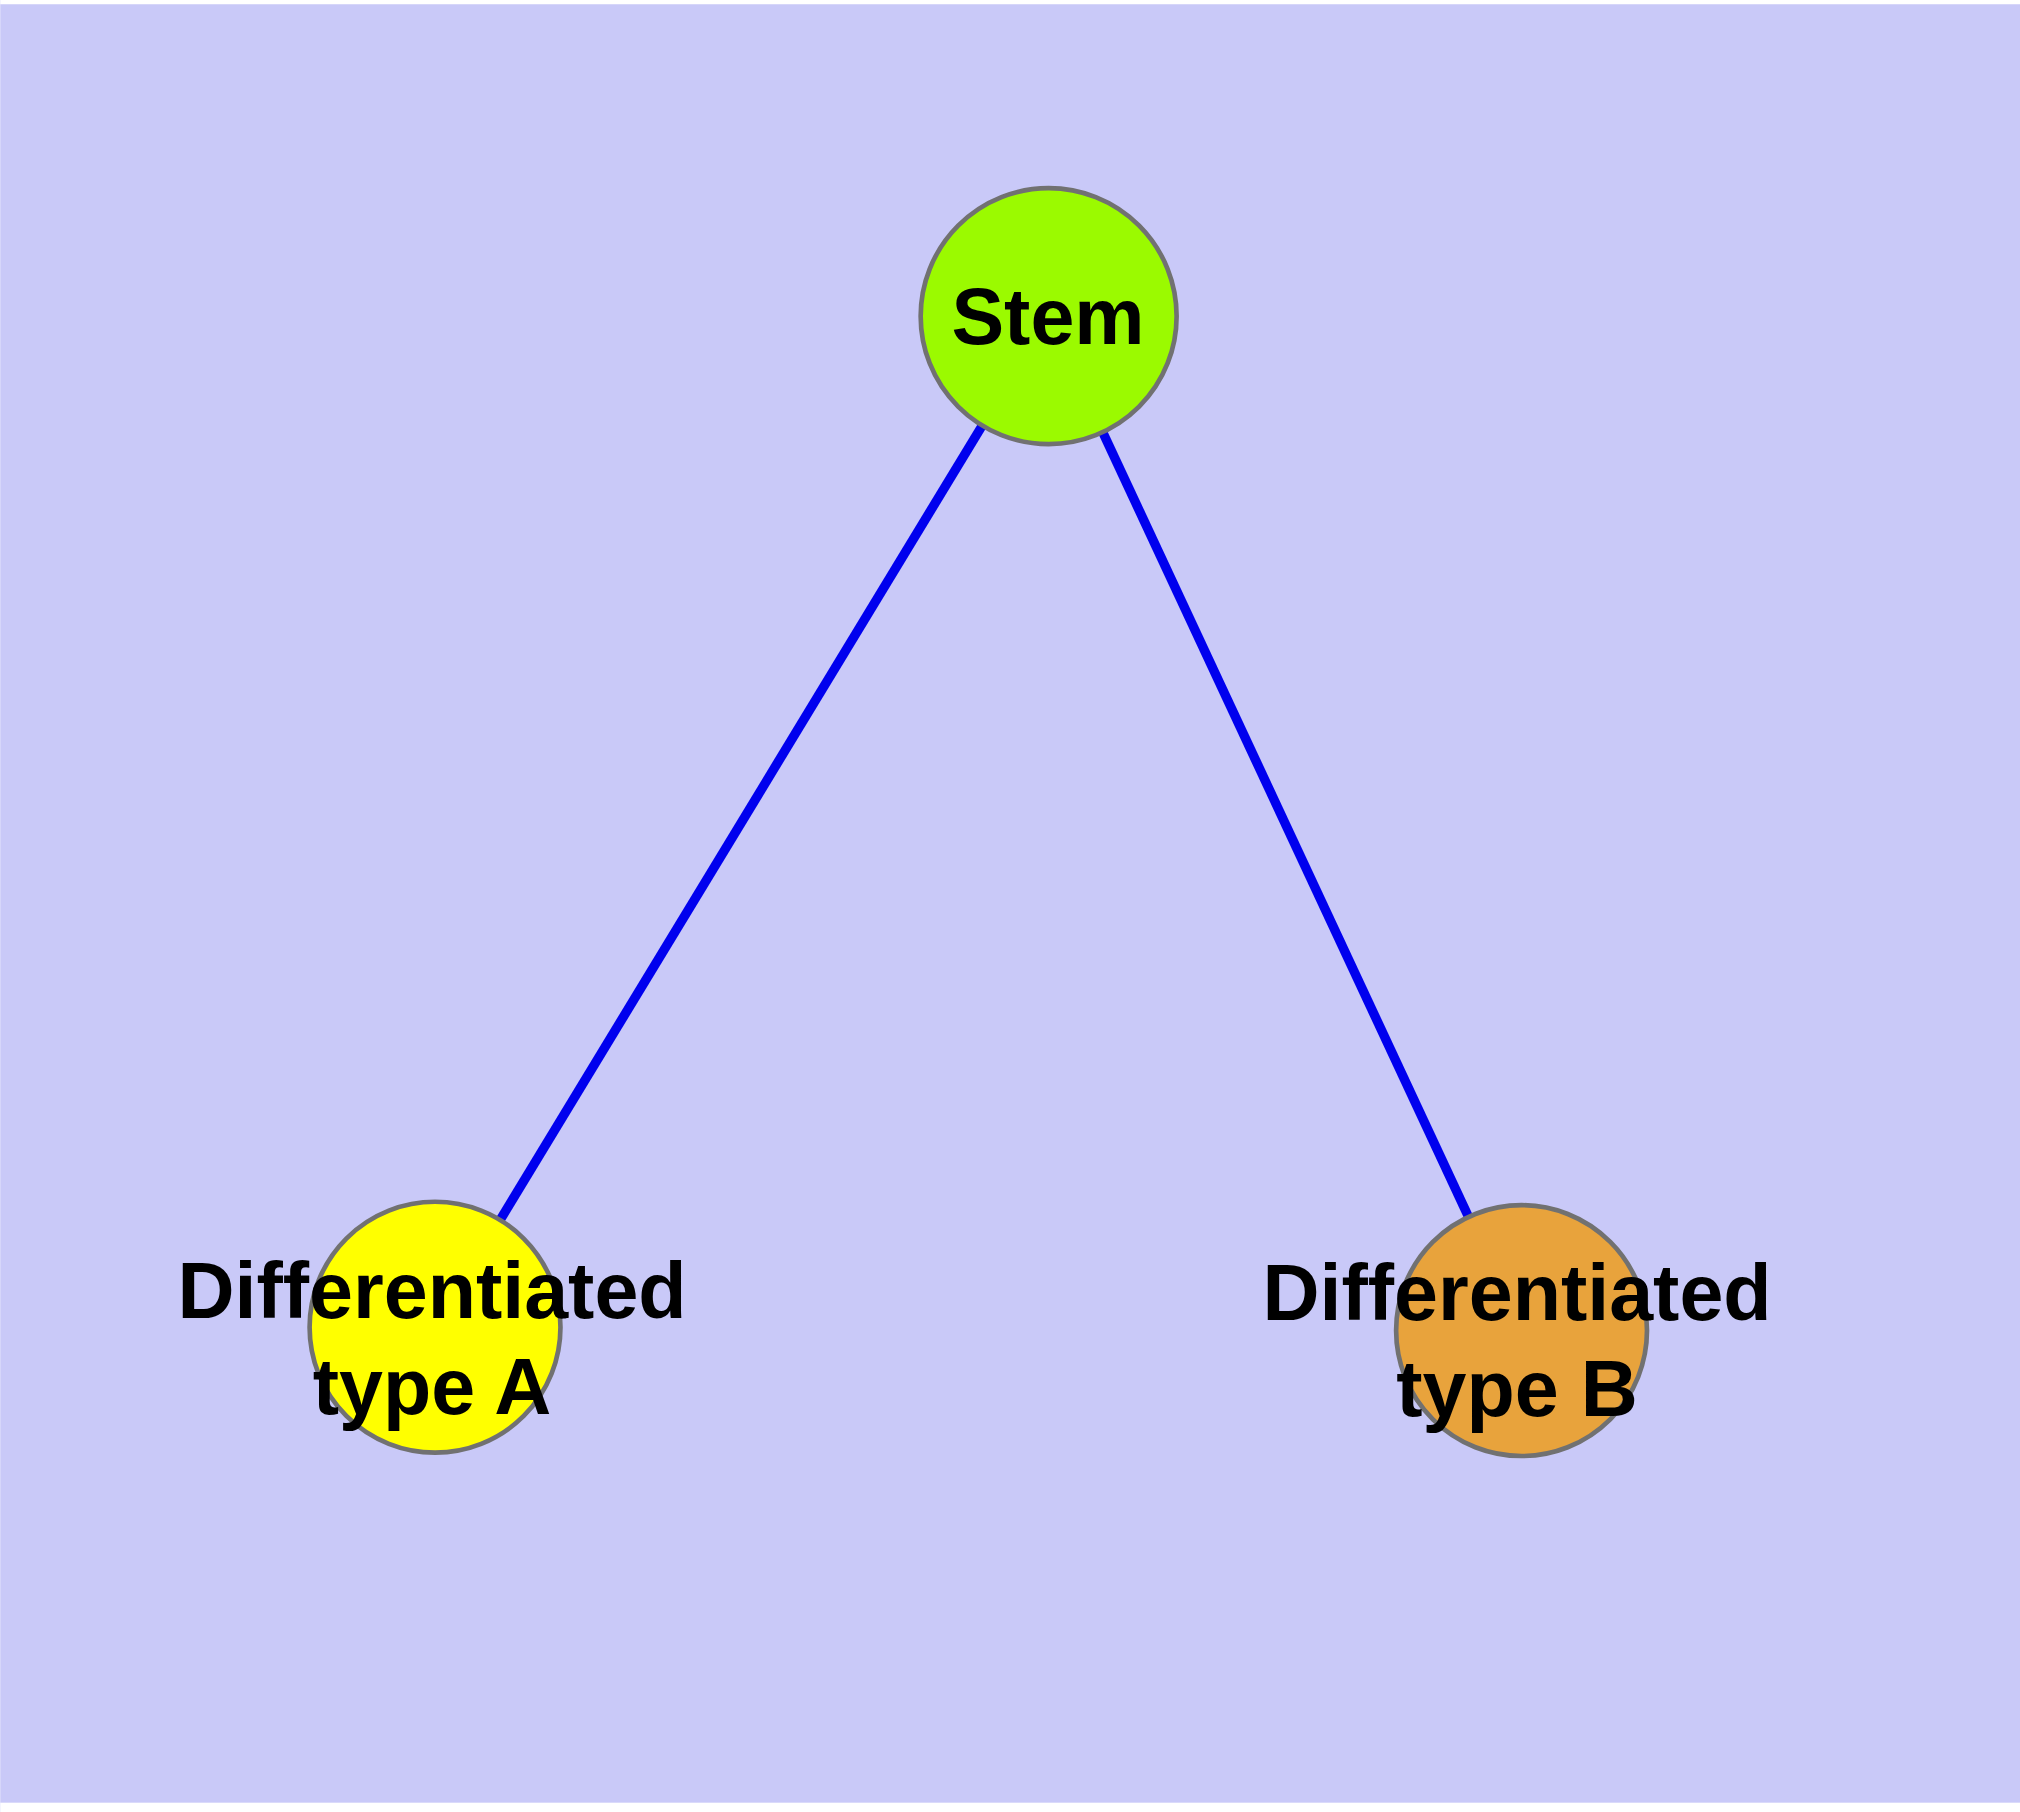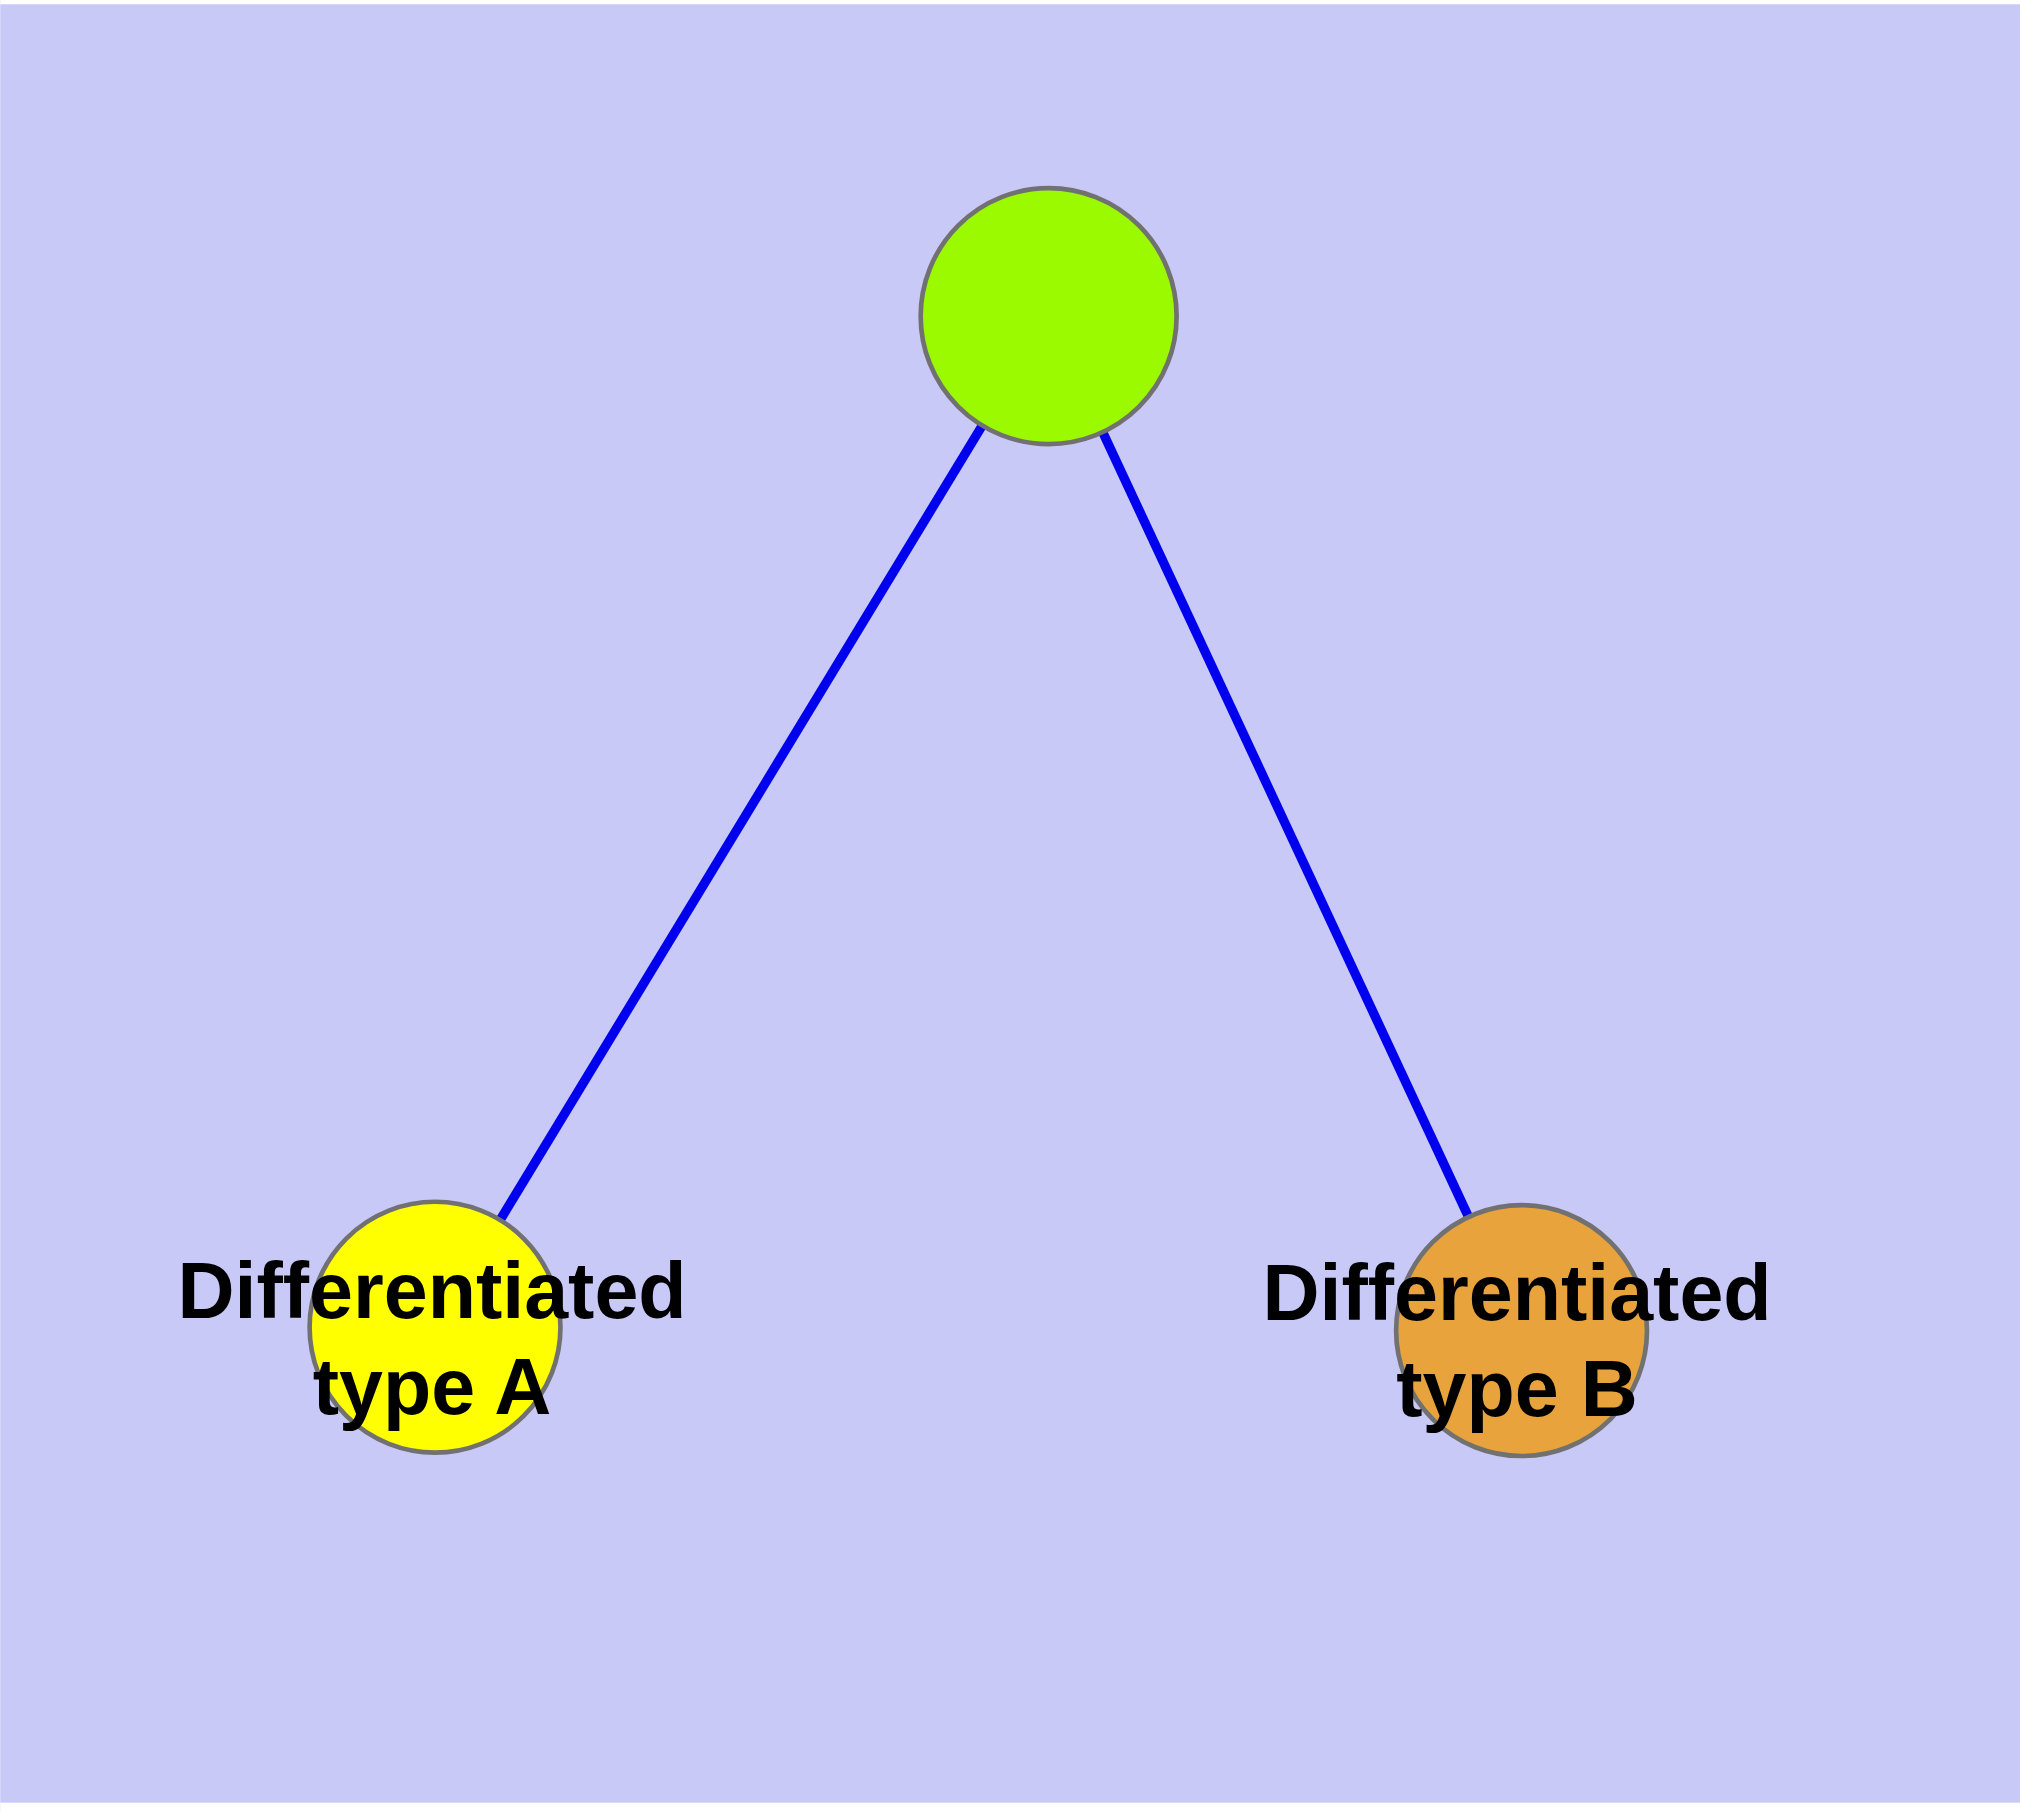--- a/index.html
+++ b/index.html
@@ -46,20 +46,21 @@
     <rect x="0" y="2127" width="2384" height="11" fill="#FFFFFF"></rect>
 
     <line x1="1237" y1="373" x2="513" y2="1566" stroke-width="11" stroke="#0000EE"></line>
     <line x1="1237" y1="373" x2="1795" y2="1570" stroke-width="11" stroke="#0000EE"></line>
 
     <circle cx="1237" cy="373" r="151" stroke-width="5.5" fill="#9BFA00" stroke="#717171"></circle>
     <circle cx="513" cy="1566" r="148" stroke-width="5.5" fill="#FFFF00" stroke="#717171"></circle>
     <circle cx="1795" cy="1570" r="148" stroke-width="5.5" fill="#E8A33C" stroke="#717171"></circle>
   </svg>
 
+  <div id="label-stem" class="node-label">Stem</div>
 
   <div id="label-type-a" class="node-label">Differentiated
 type A</div>
 
   <div id="label-type-b" class="node-label">Differentiated
 type B</div>
 </div>
 
 
 </body></html>

